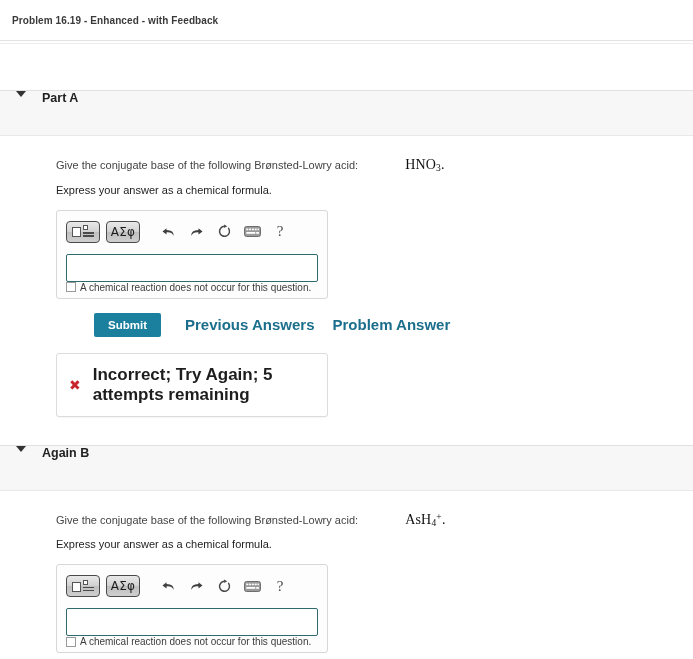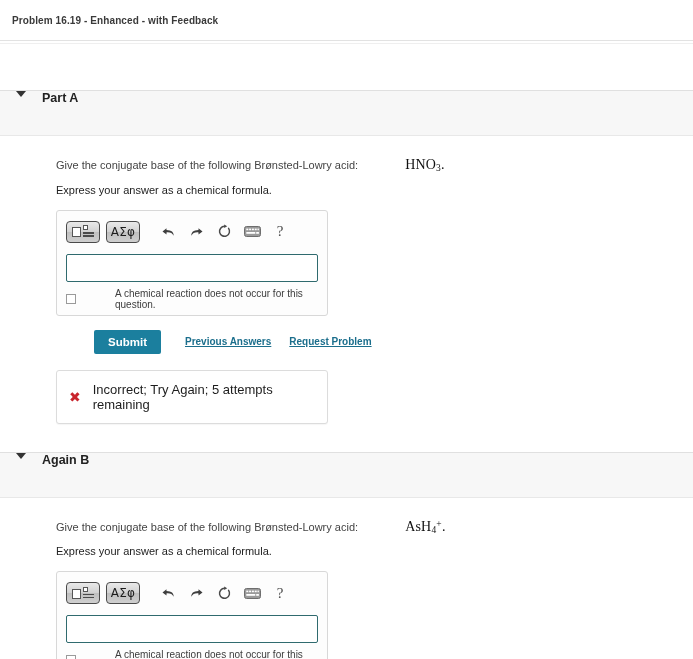--- a/index.html
+++ b/index.html
@@ -204,22 +204,20 @@
     outline: none;
     font-family: "Liberation Sans", sans-serif;
     font-size: 12px;
     padding: 0 5px;
     color: #222;
   }
 
   .no-reaction-row {
     display: flex;
     align-items: center;
-    margin-top: 6px;
-    gap: 35px;
   }
   .nr-checkbox {
     width: 10px;
     height: 10px;
     border: 1px solid #9a9a9a;
     background: #fff;
     margin-right: 4px;
     cursor: pointer;
     box-sizing: border-box;
     flex: none;
@@ -243,23 +241,22 @@
     border: none;
     border-radius: 2px;
     font-family: "Liberation Sans", sans-serif;
     font-size: 11.5px;
     font-weight: bold;
     padding: 6px 14px;
     cursor: pointer;
   }
   .action-link {
     color: #1b6e8c;
-    font-size: 10px;
-    font-weight: bold;
-    text-decoration: underline;
+    font-size: 15px;
+    font-weight: bold;
     margin-left: 24px;
     cursor: pointer;
   }
   .action-link.tight { margin-left: 18px; }
 
   
   .feedback {
     margin-top: 16px;
     width: 272px;
     border: 1px solid #dcdcdc;
@@ -273,22 +270,22 @@
   }
   .fb-x {
     color: #c9252d;
     font-size: 14px;
     font-weight: bold;
     font-family: "DejaVu Sans", sans-serif;
     margin-right: 12px;
     line-height: 1;
   }
   .fb-text {
-    font-size: 13px;
-    font-weight: normal;
+    font-size: 17px;
+    font-weight: bold;
     color: #1d1d1d;
   }
 </style>
 </head>
 <body>
 
 <div class="page-header">
   <span class="page-title">Problem 16.19 - Enhanced - with Feedback</span>
 </div>
 <div class="header-rule"></div>
@@ -357,21 +354,21 @@
 
       <div class="no-reaction-row">
         <span class="nr-checkbox"></span>
         <span class="nr-label">A chemical reaction does not occur for this question.</span>
       </div>
     </div>
 
     <div class="actions">
       <button class="submit-btn">Submit</button>
       <span class="action-link">Previous Answers</span>
-      <span class="action-link tight">Request Problem</span>
+      <span class="action-link tight">Problem Answer</span>
     </div>
 
     <div class="feedback">
       <span class="fb-x">✖</span>
       <span class="fb-text">Incorrect; Try Again; 5 attempts remaining</span>
     </div>
   </div>
 </div>
 
 <div class="part-block" style="margin-top:18px;">

